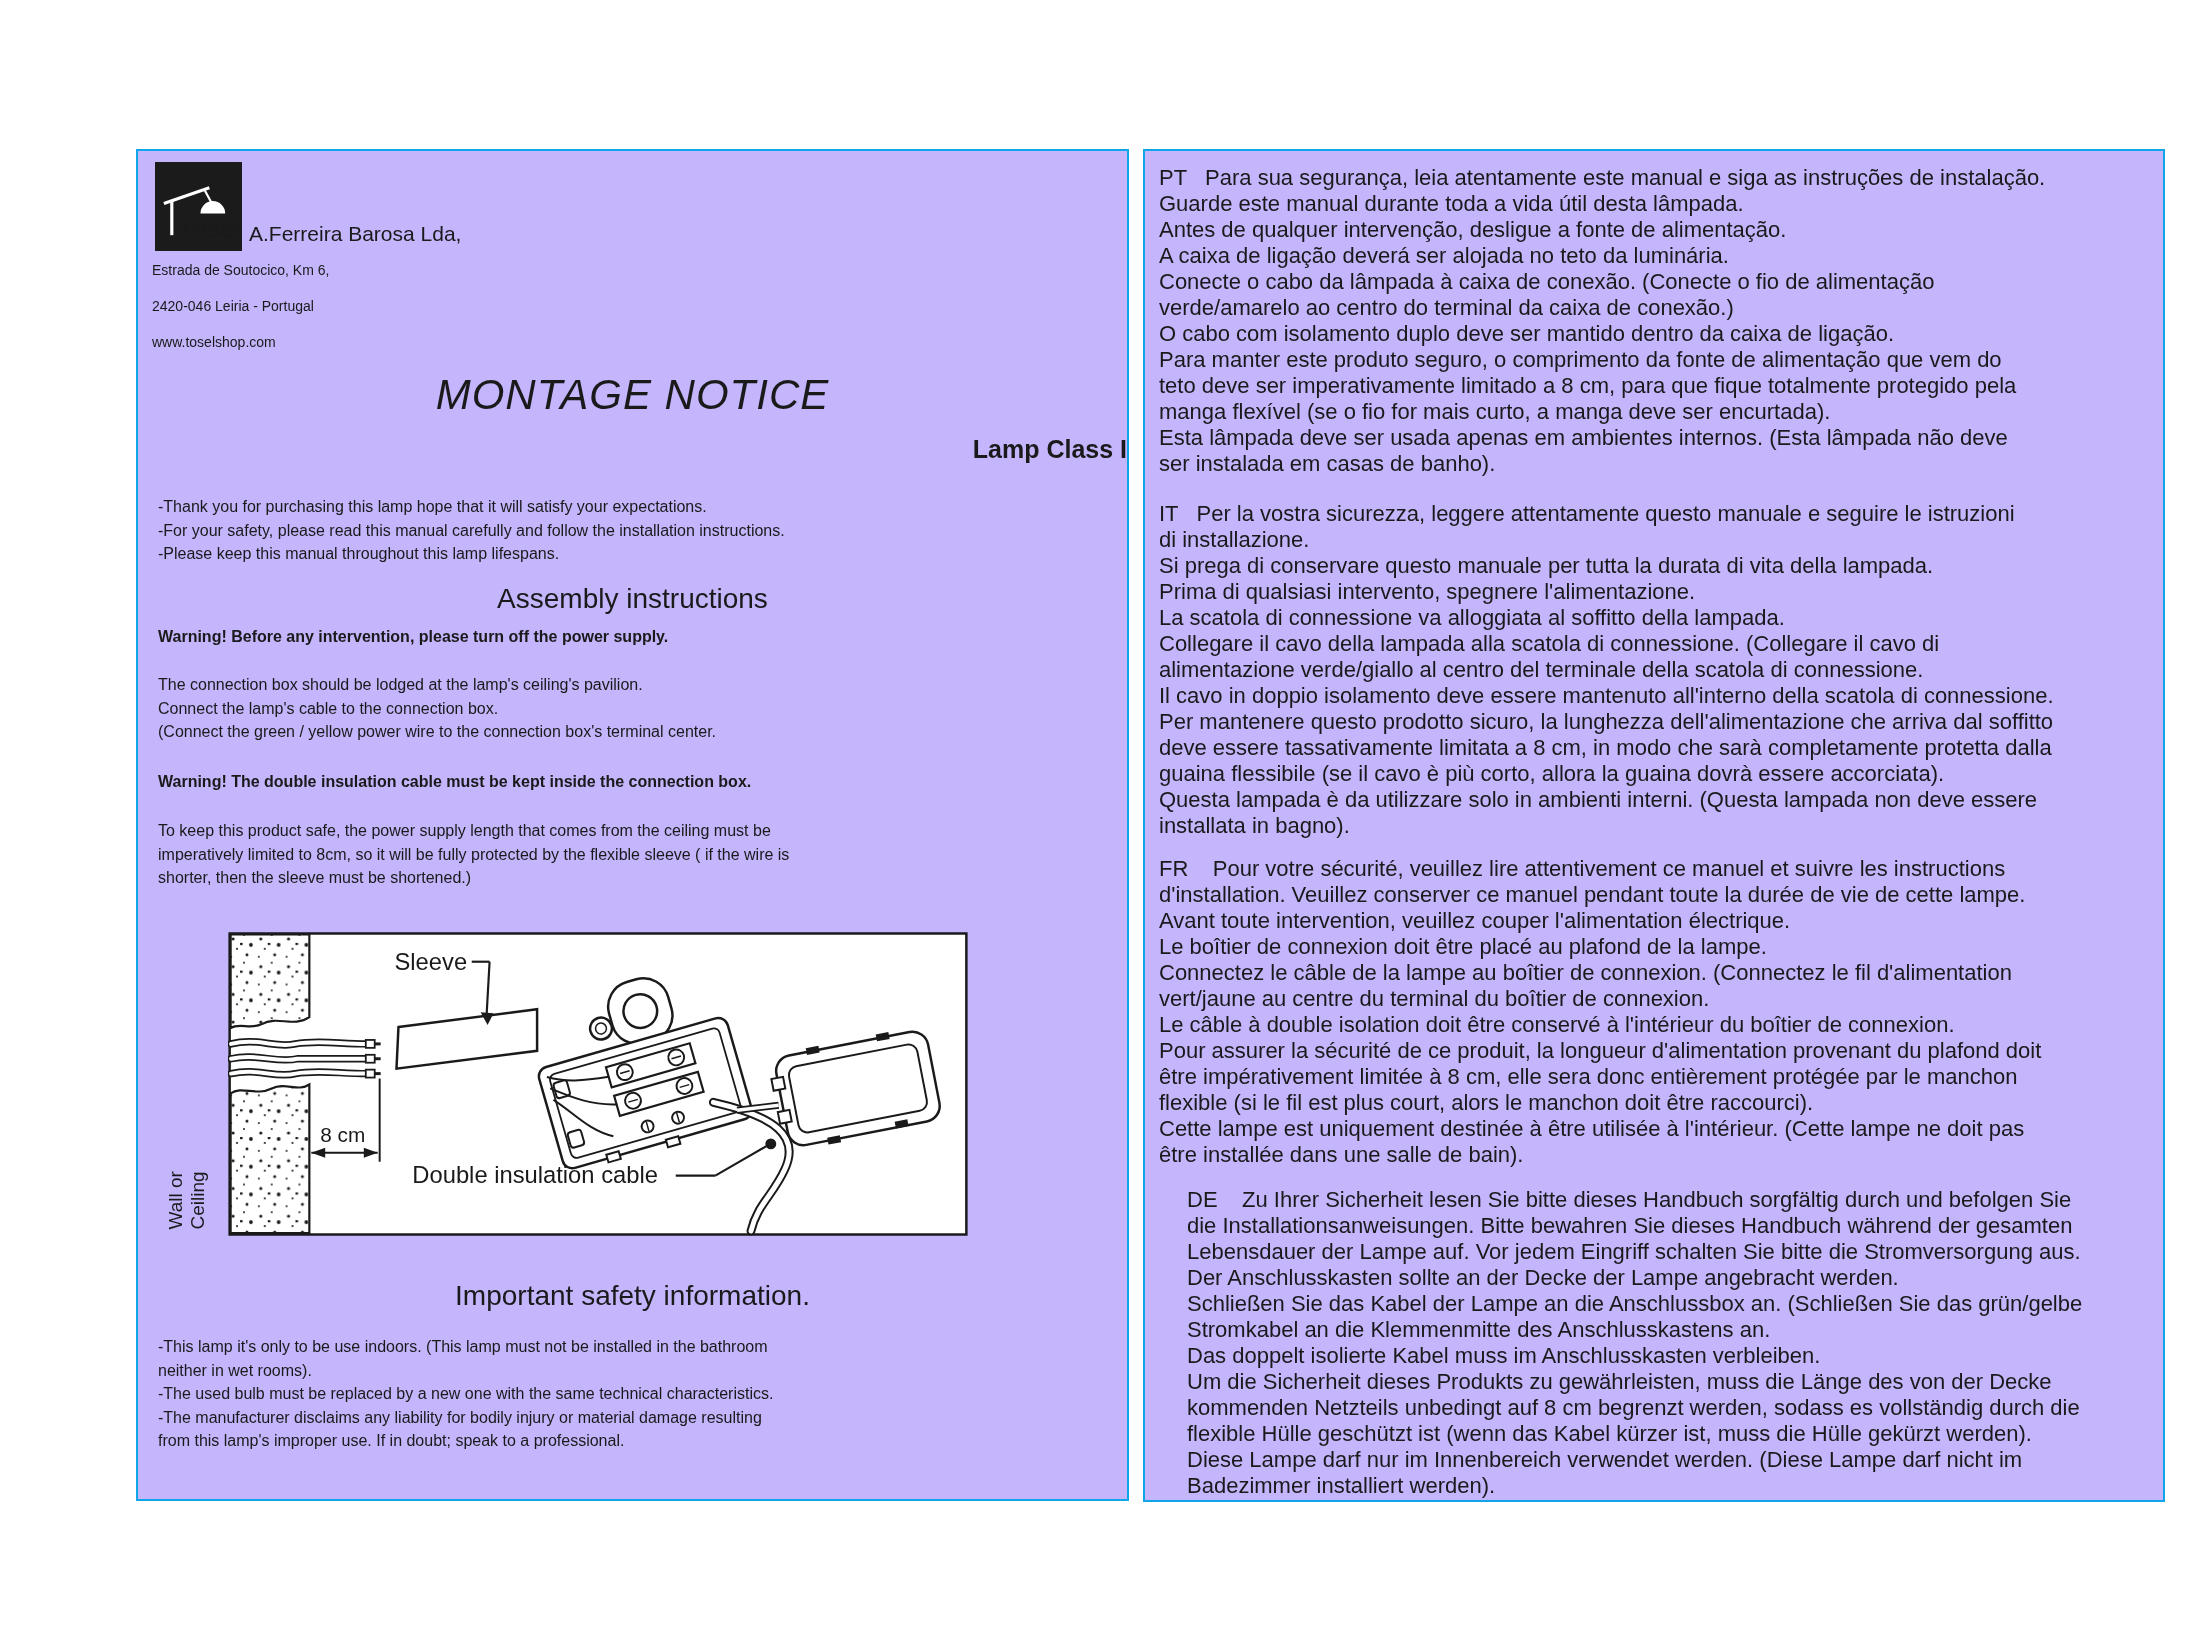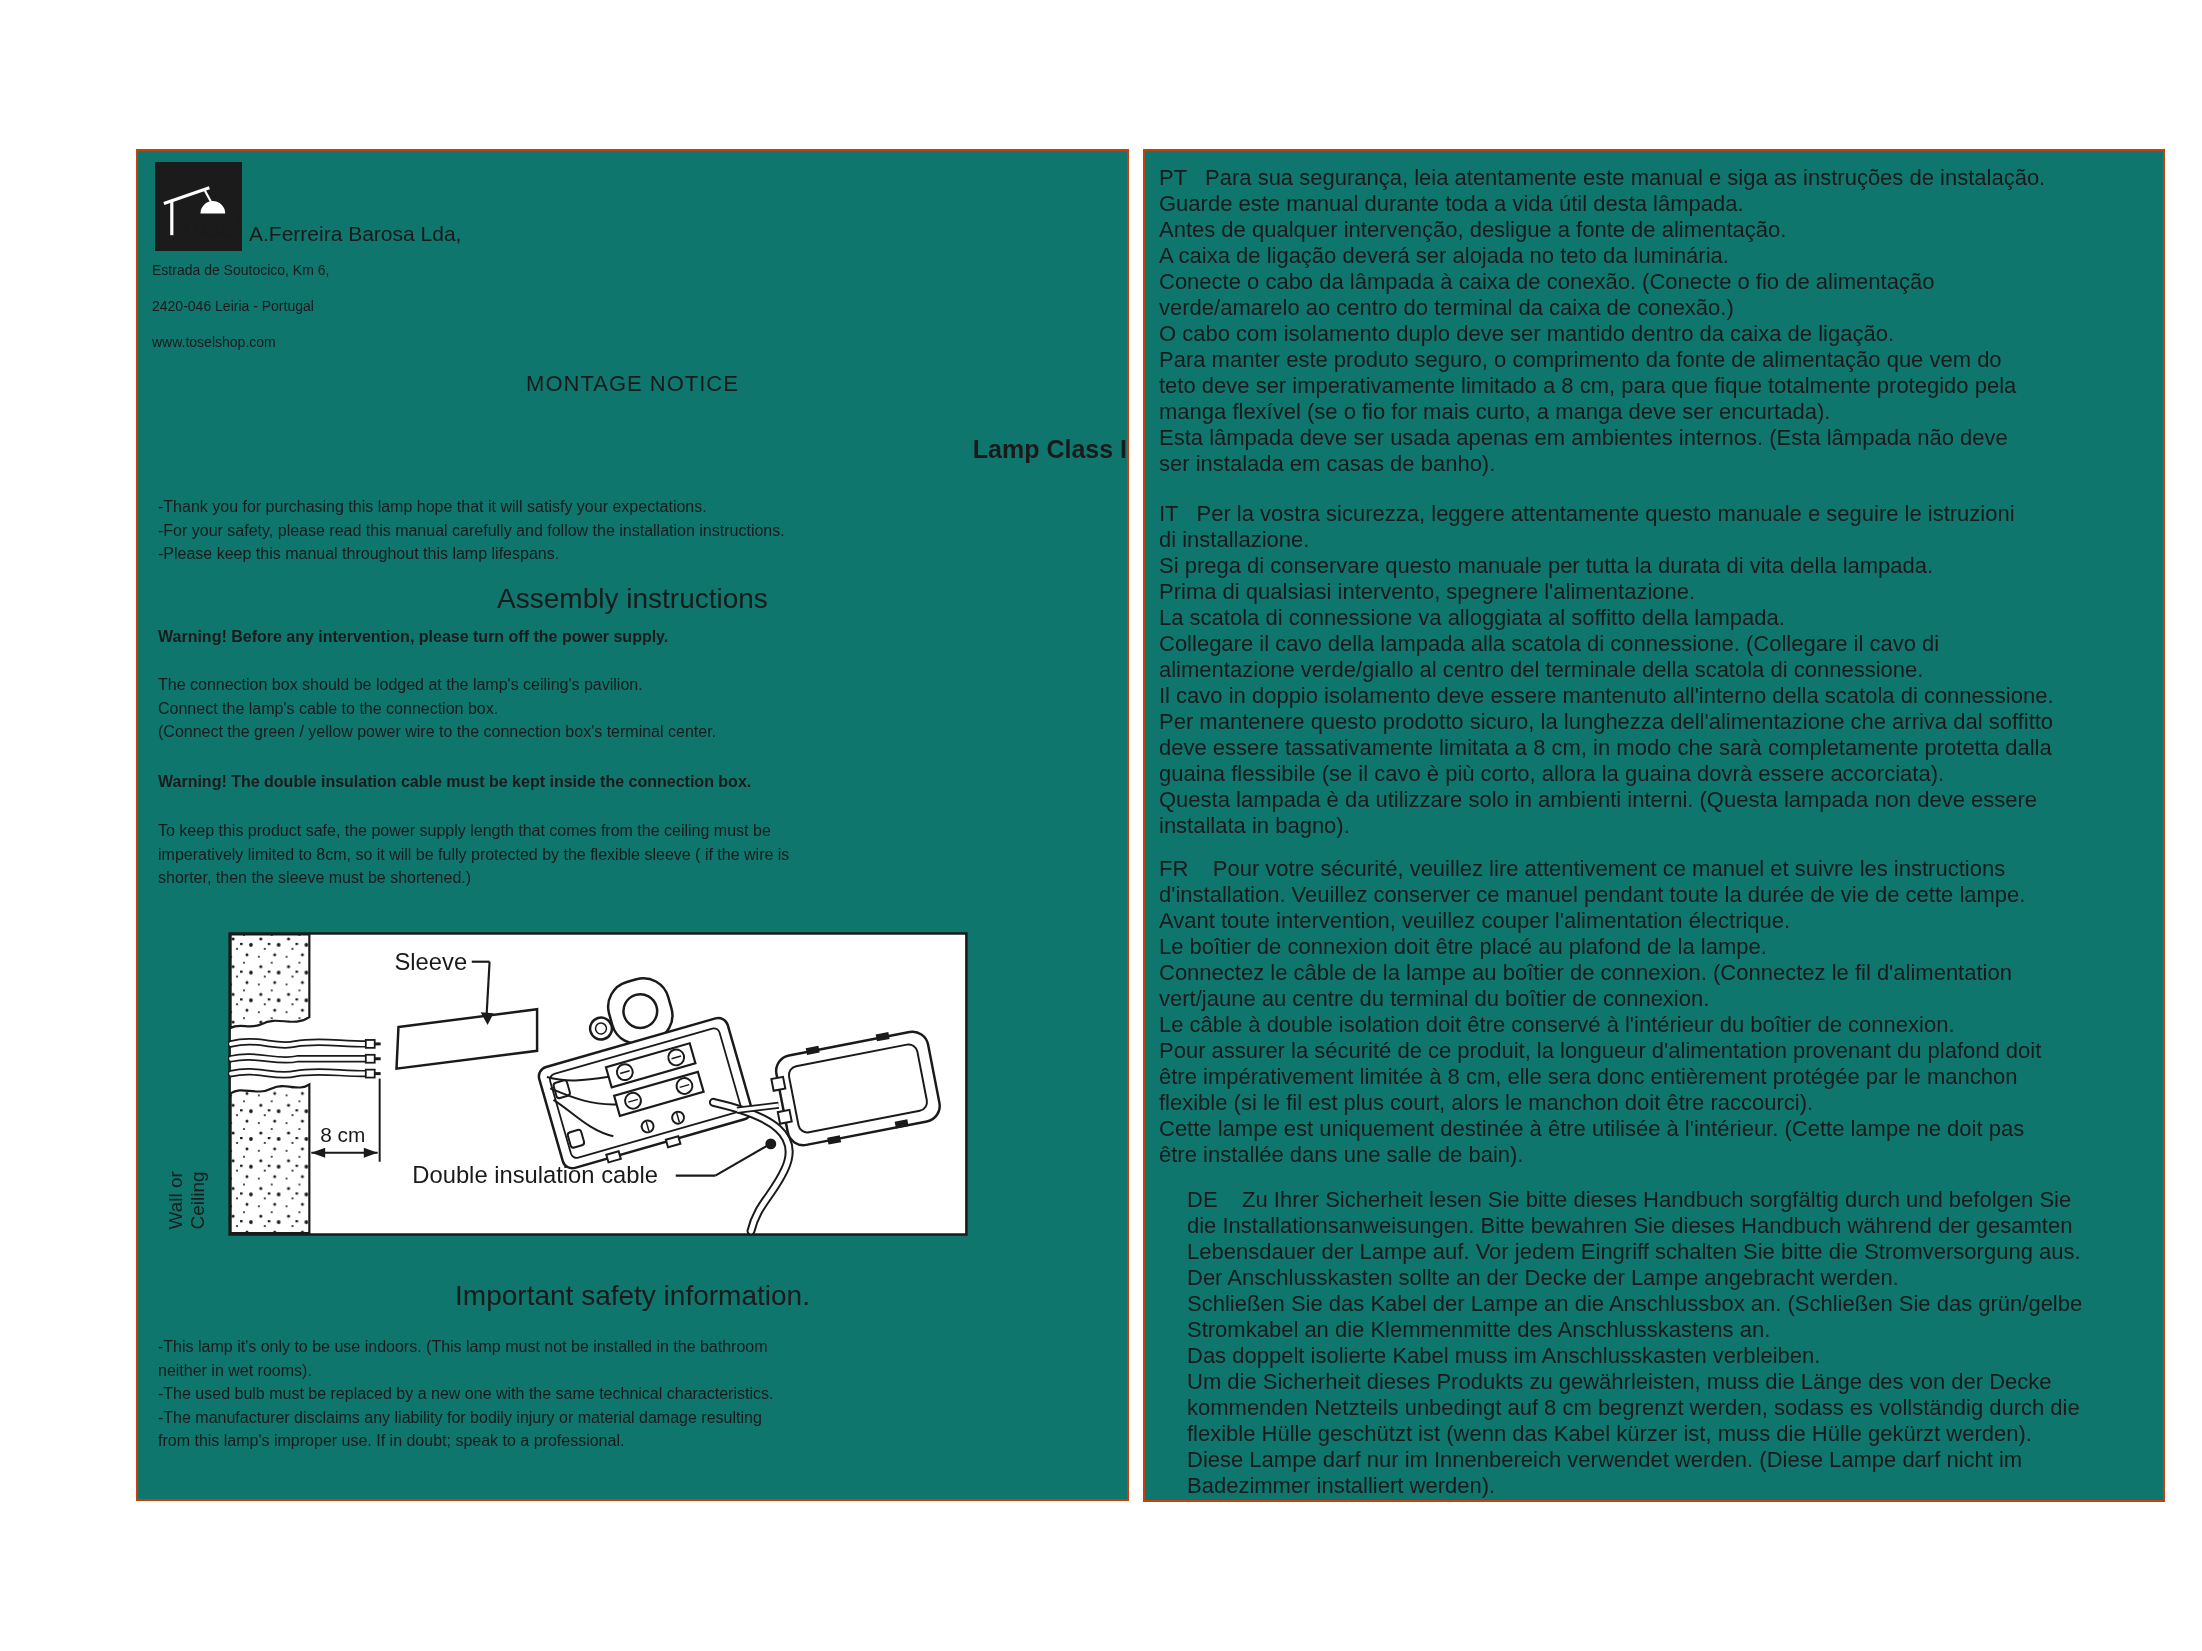--- a/index.html
+++ b/index.html
@@ -2,33 +2,33 @@
 <html><head>
 <meta charset="utf-8">
 <style>
   html,body { margin:0; padding:0; background:#ffffff; }
   .canvas {
     position:relative; width:2203px; height:1651px; background:#ffffff;
     font-family:"Liberation Sans", sans-serif; color:#1a1a1a;
     overflow:hidden;
   }
   .page {
-    position:absolute; background:#0f766e; border:2px solid #c2410c;
+    position:absolute; background:#c4b5fd; border:2px solid #0ea5e9;
   }
   .page-left  { left:136px; top:149px; width:943px; height:1348px;padding-left:46px; }
   .page-right { left:1143px; top:149px; width:1018px; height:1349px; }
 
   .abs { position:absolute; }
   .pre { white-space:pre-wrap; }
 
   
   .logo-box { left:17px; top:11px; width:87px; height:89px; }
   .company  { left:111px; top:71px; font-size:21px; }
   .address  { left:14px;  top:101px; font-size:14px; line-height:36px; }
-  .doc-title { left:0; width:100%; top:220px; text-align:center; font-size:22px; letter-spacing:1px; }
+  .doc-title { left:0; width:100%; top:220px; text-align:center; font-size:42px; letter-spacing:1px;font-style:italic; }
   .doc-subtitle { left:0; width:100%; top:284px; text-align:right; font-size:25px; font-weight:bold; }
   .body-block { font-size:16px; line-height:23.6px; }
   .intro { left:20px; top:344px; width:906px; }
   .assembly-title { left:0; width:100%; top:432px; text-align:center; font-size:28px; }
   .warning1 { left:20px; top:474px; width:906px; font-weight:bold; }
   .para1 { left:20px; top:522px; width:906px; }
   .warning2 { left:20px; top:619px; width:906px; font-weight:bold; }
   .para2 { left:20px; top:668px; width:906px; }
   .diagram-svg { left:90px; top:781px; width:740px; height:304px; }
   .wall-label {

